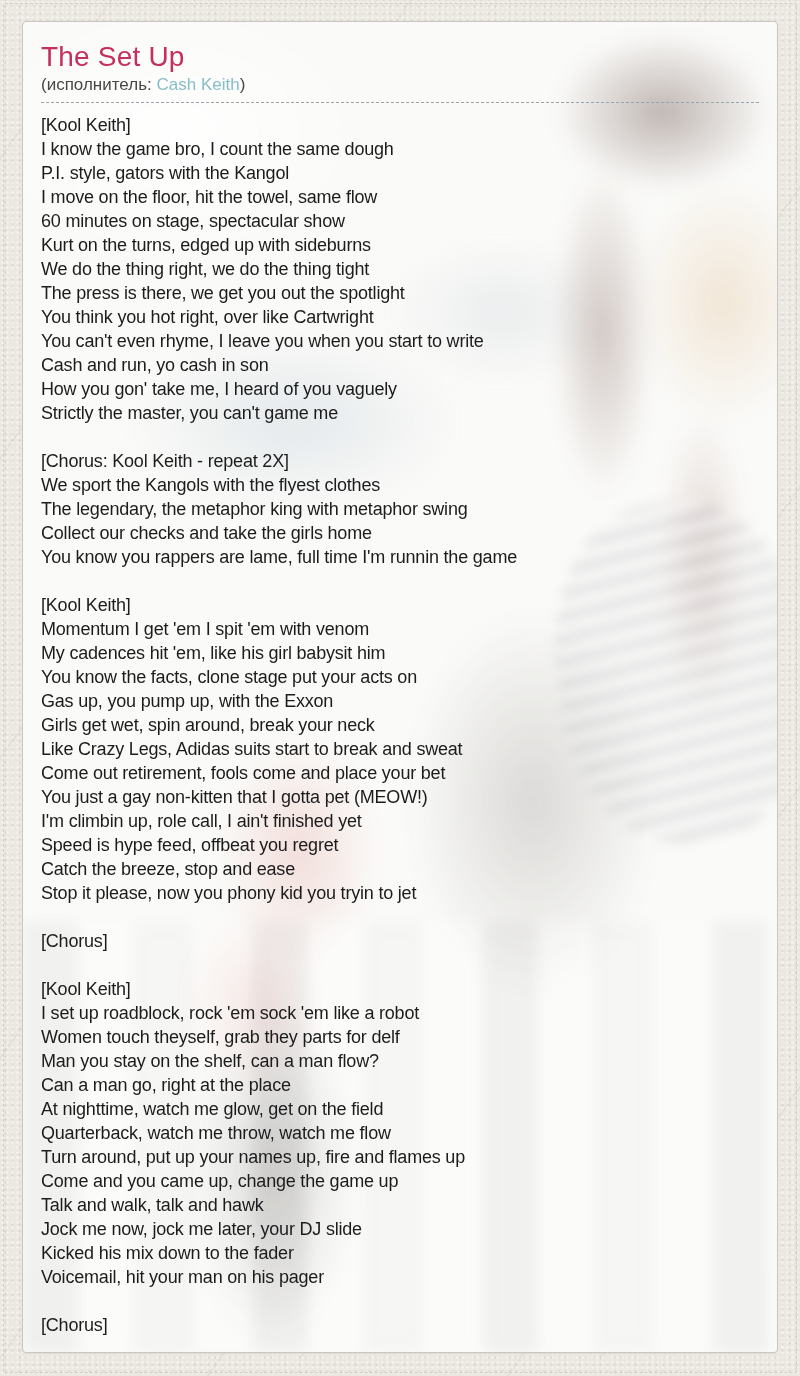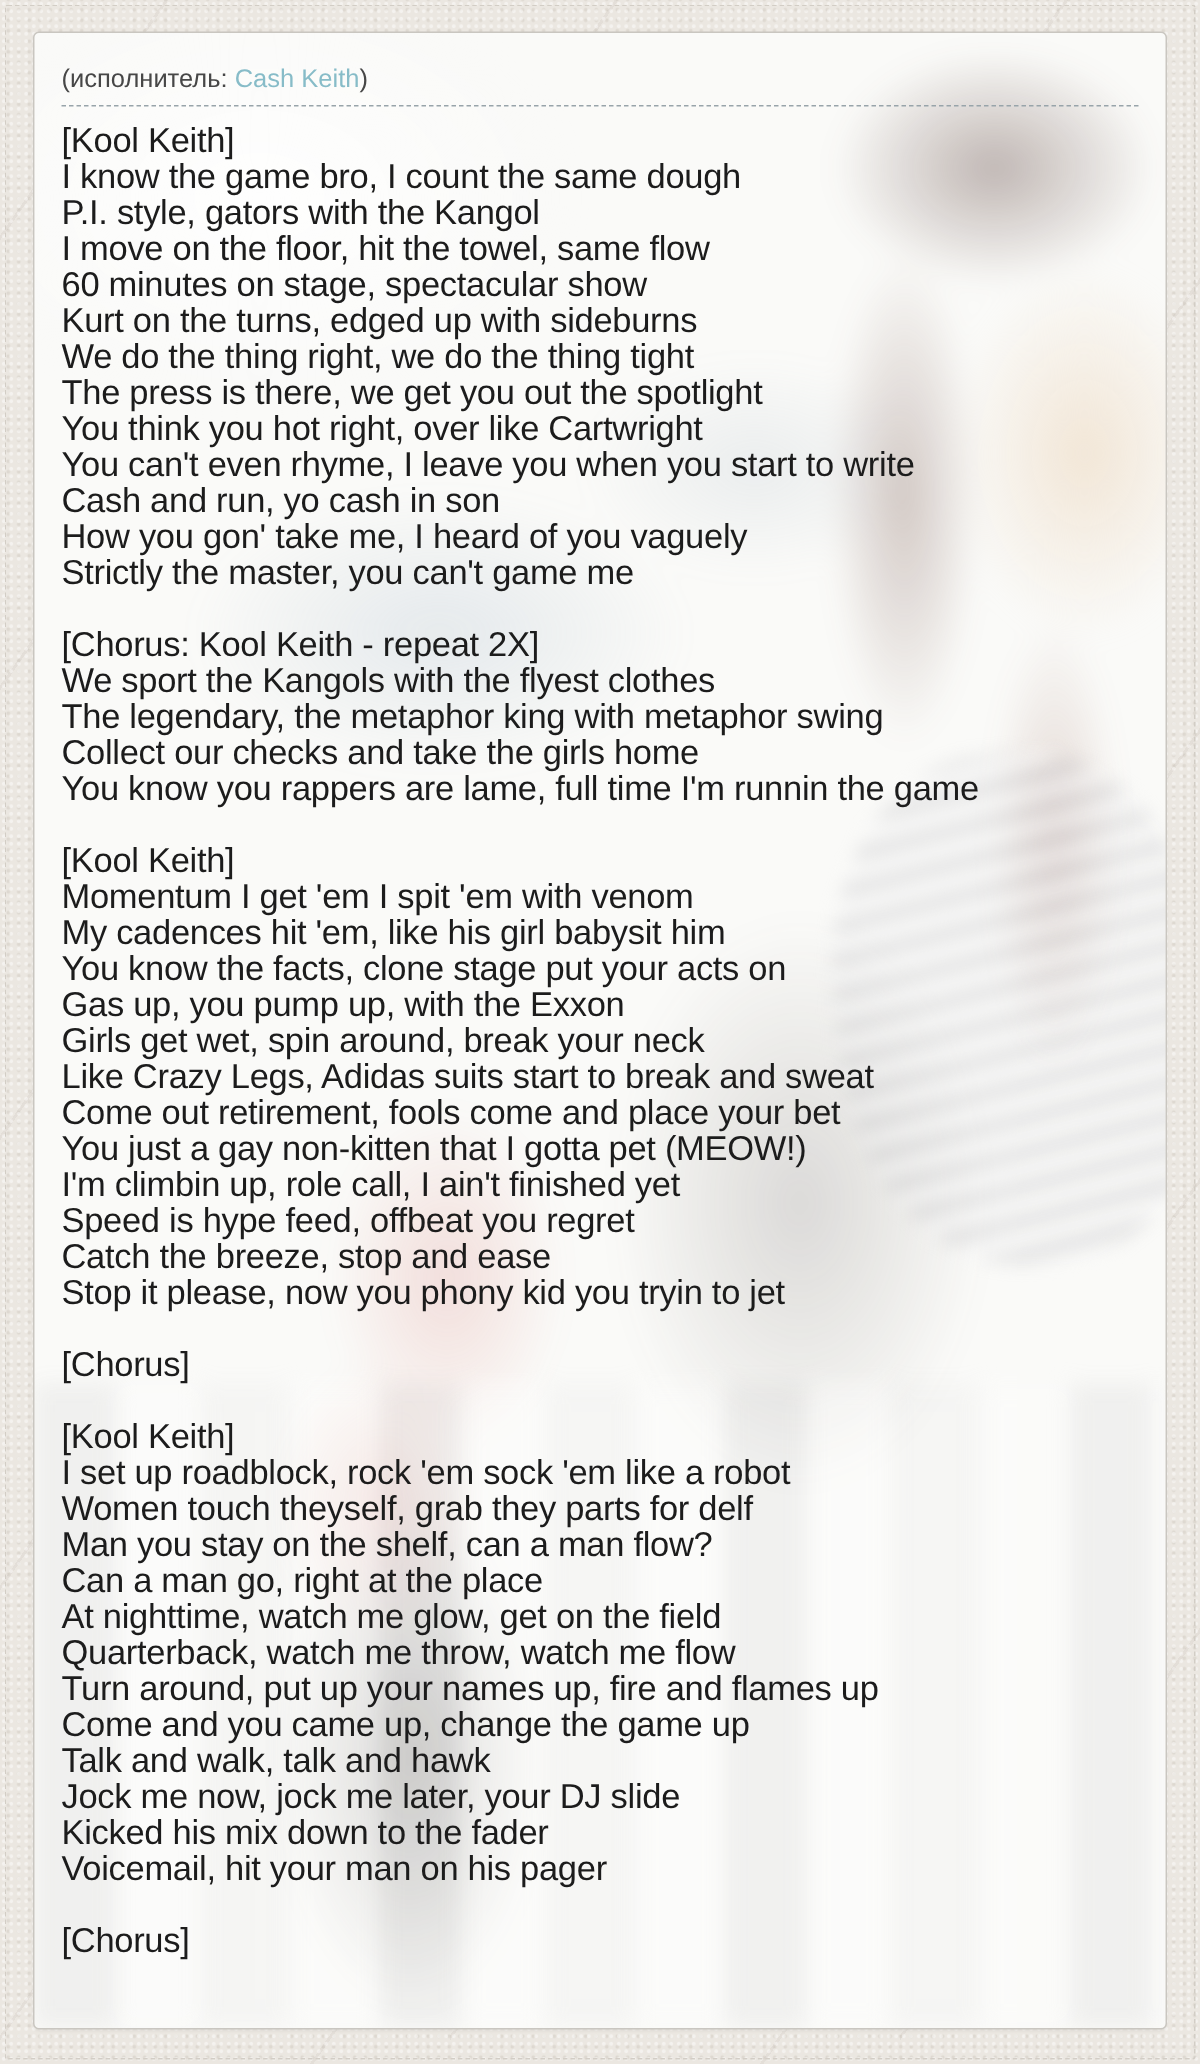--- a/index.html
+++ b/index.html
@@ -126,38 +126,39 @@
   }
   .artist-link {
     color: #87bcc8;
     text-decoration: none;
     cursor: pointer;
   }
 
   .lyrics {
     margin-top: 10px;
     padding-bottom: 26px;
-    font-size: 23px;
+    font-size: 18px;
     line-height: 24px;
     color: #1c1c1c;
     letter-spacing: -0.2px;
     white-space: pre-line;
   }
 </style>
 </head>
 <body>
 
 <div class="page-frame"></div>
 
 <div class="card">
   <div class="photo-blobs"></div>
   <div class="photo-stripes-corset"></div>
   <div class="photo-stripes-bottom"></div>
 
   <div class="content">
+    <h1 class="song-title">The Set Up</h1>
 
     <div class="artist-line">
       <span>(исполнитель: </span><a class="artist-link">Cash Keith</a><span>)</span>
     </div>
 
     <div class="lyrics">[Kool Keith]
 I know the game bro, I count the same dough
 P.I. style, gators with the Kangol
 I move on the floor, hit the towel, same flow
 60 minutes on stage, spectacular show

